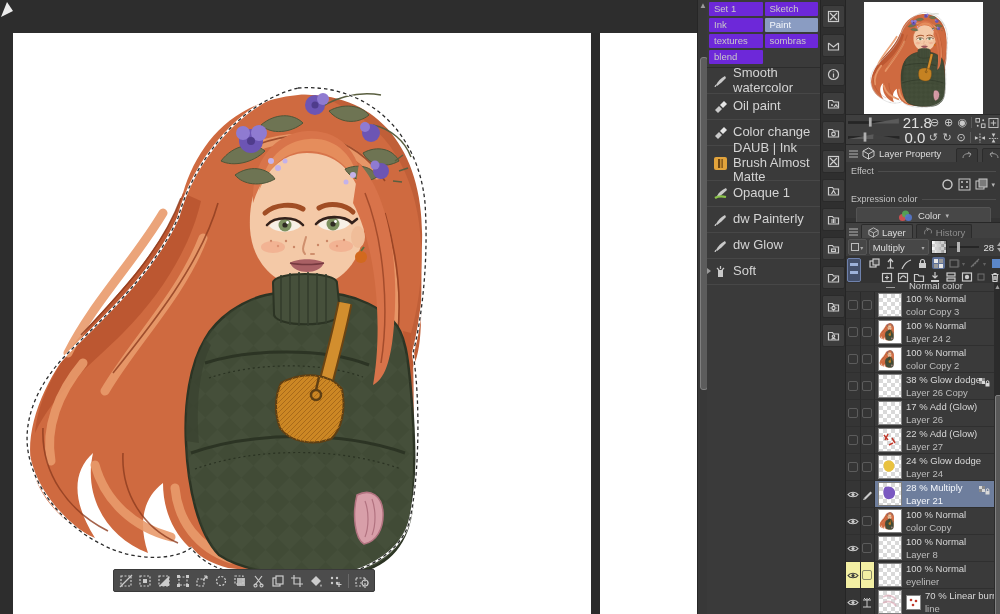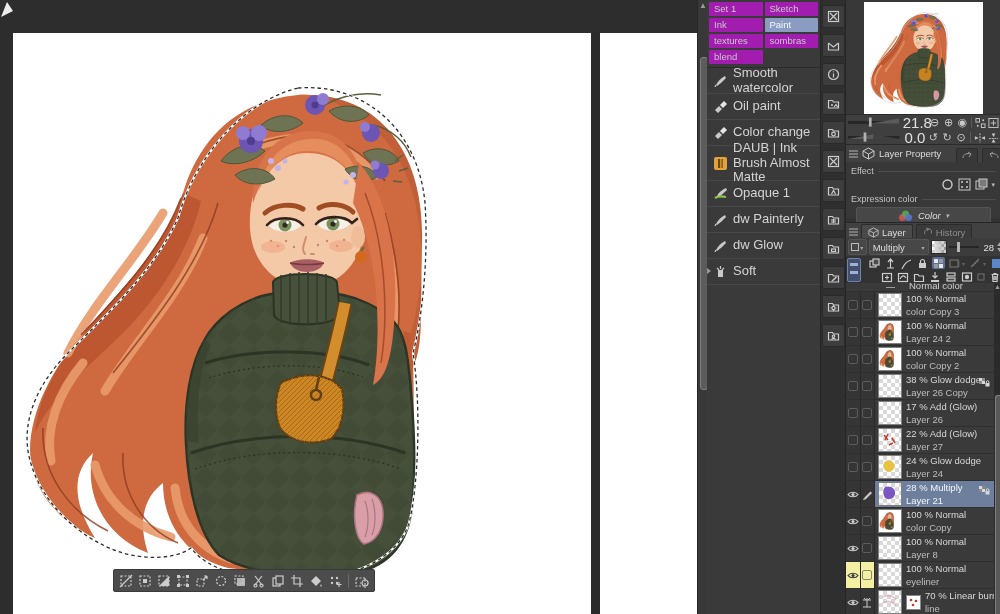--- a/index.html
+++ b/index.html
@@ -21,21 +21,21 @@
   .tb-div{width:1px;height:14px;background:#6a6a6a;margin:0 3px;}
 
   
   #brush-scroll{left:697px;top:0;width:10px;height:614px;background:#383838;border-left:1px solid #262626;}
   #brush-scroll .chev{position:absolute;left:1px;top:1px;width:8px;height:10px;color:#9a9a9a;font-size:8px;line-height:10px;text-align:center;}
   #brush-scroll .thumb{position:absolute;left:2px;top:57px;width:6px;height:331px;background:#5c5c5c;border-radius:3px;}
 
   
   #subtool{left:707px;top:0;width:113px;height:614px;background:#3a3a3a;}
   #tab-grid{display:grid;grid-template-columns:1fr 1fr;gap:2px;padding:2px 2px 3px 2px;}
-  .stab{height:14px;background:#a21caf;color:#c9c9c9;font-size:9.5px;line-height:14px;padding:0 5px;
+  .stab{height:14px;background:#6d28d9;color:#c9c9c9;font-size:9.5px;line-height:14px;padding:0 5px;
         overflow:hidden;white-space:nowrap;border-radius:1px;}
   .stab.sel{background:#8a9cc2;color:#f4f7fc;}
   #brush-list{border-top:1px solid #2c2c2c;}
   .brush{position:relative;display:flex;align-items:center;gap:6px;padding-left:7px;height:25px;
          border-bottom:1px solid #474747;}
   .brush.two{height:34px;}
   .brush .lbl{font-size:13px;color:#d4d4d4;line-height:1.15;padding-right:2px;}
   .brush .mark{position:absolute;left:0;top:9px;width:0;height:0;border-left:4px solid #9a9a9a;
          border-top:3px solid transparent;border-bottom:3px solid transparent;}
 
@@ -60,21 +60,21 @@
   #lp-header .title{font-size:9.5px;color:#dcdcdc;}
   .mini-tab{width:20px;height:13px;background:#383838;border:1px solid #2b2b2b;border-radius:2px 2px 0 0;
       display:flex;align-items:center;justify-content:center;margin-top:3px;}
   #lp-body{position:absolute;left:0;top:162px;width:155px;height:56px;background:#383838;}
   .fline{display:flex;align-items:center;gap:4px;padding:0 5px;}
   .fline .txt{font-size:9px;color:#c2c2c2;white-space:nowrap;}
   .fline .rule{flex:1;height:1px;background:#4d4d4d;}
   #effect-icons{display:flex;justify-content:flex-end;gap:4px;padding:2px 6px 0 0;}
   .eff-btn{height:13px;display:flex;align-items:center;gap:2px;color:#c9c9c9;}
   #color-dd{margin:3px 10px 6px 10px;height:15px;background:#474747;border:1px solid #545454;border-radius:2px;
-      display:flex;align-items:center;justify-content:center;gap:5px;color:#dddddd;font-size:9.5px;font-style:italic;}
+      display:flex;align-items:center;justify-content:center;gap:5px;color:#dddddd;font-size:9.5px;}
 
   #layer-header{position:absolute;left:0;top:222px;width:155px;height:16px;background:#414141;
       border-top:1px solid #272727;display:flex;align-items:flex-end;gap:3px;padding:0 3px;}
   .ptab{height:14px;background:#4a4a4a;border:1px solid #2b2b2b;border-bottom:none;border-radius:2px 2px 0 0;
       font-size:9.5px;color:#dedede;display:flex;align-items:center;gap:3px;padding:0 6px;}
   .ptab.dim{background:#3a3a3a;color:#8d8d8d;text-align:right;}
 
   #blend-row{position:absolute;left:0;top:238px;width:155px;height:18px;background:#3c3c3c;
       display:flex;align-items:center;gap:2px;padding:0 2px;}
   .dd{background:#474747;border:1px solid #555;border-radius:2px;height:14px;display:flex;align-items:center;color:#ddd;font-size:9.5px;}

